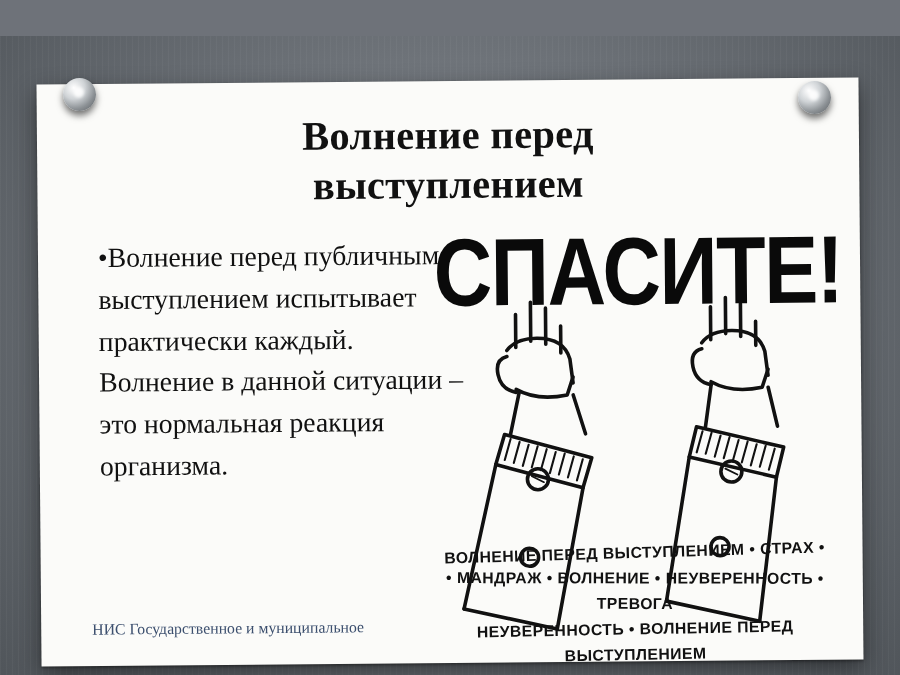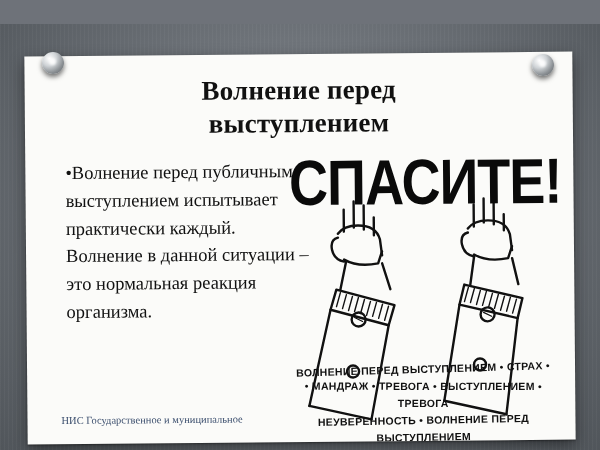--- a/index.html
+++ b/index.html
@@ -208,21 +208,21 @@
           <circle cx="221" cy="122" r="7"></circle>
           <path d="M217 120 l8 4" stroke-width="1.2"></path>
           <circle cx="213" cy="172" r="6"></circle>
         </g>
       </svg>
 
       <div class="bullet-block">•Волнение перед публичным выступлением испытывает практически каждый.  Волнение в данной ситуации – это нормальная реакция организма.</div>
 
       <div class="scribble-text">
         <div>ВОЛНЕНИЕ ПЕРЕД ВЫСТУПЛЕНИЕМ • СТРАХ •</div>
-        <div>• МАНДРАЖ • ТРЕВОГА • ВЫСТУПЛЕНИЕМ • ТРЕВОГА</div>
+        <div>• МАНДРАЖ • ВОЛНЕНИЕ • НЕУВЕРЕННОСТЬ • ТРЕВОГА</div>
         <div>НЕУВЕРЕННОСТЬ • ВОЛНЕНИЕ ПЕРЕД ВЫСТУПЛЕНИЕМ</div>
 
       </div>
 
       <div class="footer">НИС  Государственное и муниципальное</div>
 
     </div>
   </div>
 </div>
 

